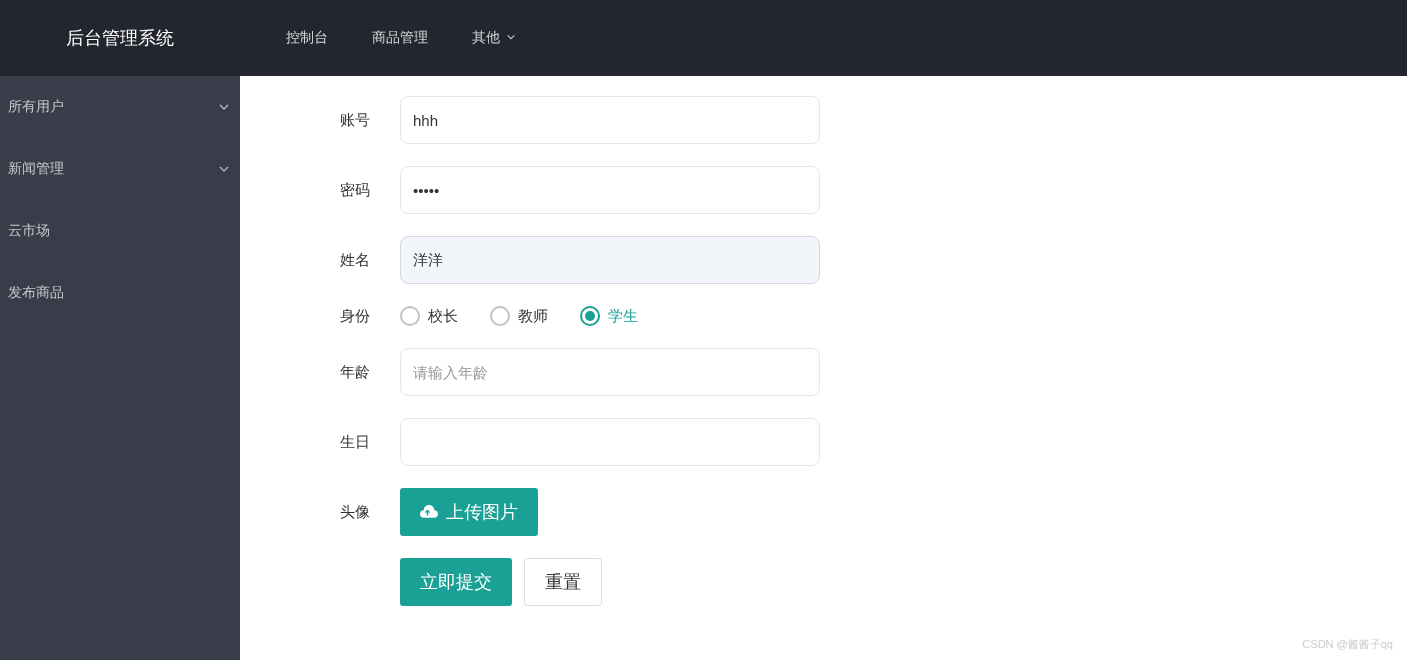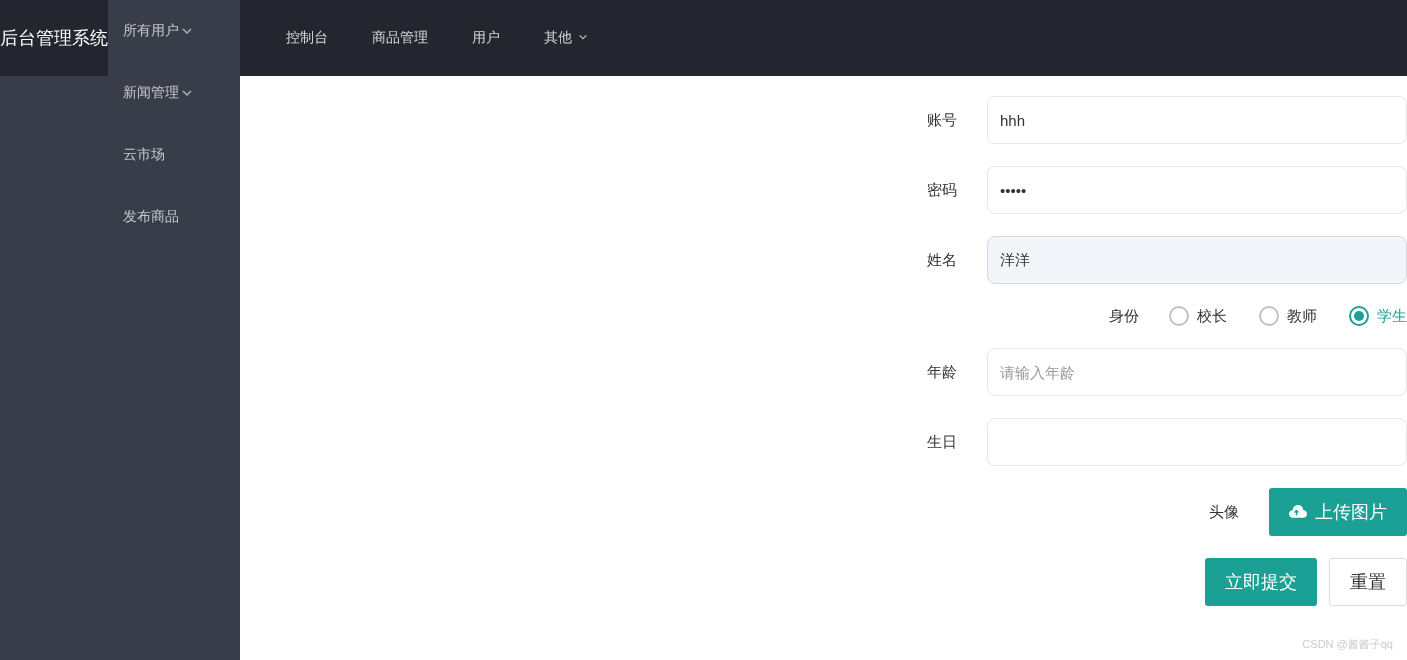--- a/index.html
+++ b/index.html
@@ -1,34 +1,34 @@
 <!DOCTYPE html>
 <html><head>
   <meta charset="utf-8">
   <style>
     * { margin: 0; padding: 0; box-sizing: border-box; }
     body { font-family: "Microsoft YaHei", Arial, sans-serif; font-size: 14px; color: #333; }
     
     .layout { display: flex; height: 660px; width: 1407px; }
     
-    .sidebar { width: 240px; background: #393d49; display: flex; flex-direction: row; gap: 7px; }
+    .sidebar { width: 240px; background: #393d49; display: flex; flex-direction: column; }
     .logo { height: 76px; display: flex; align-items: center; justify-content: center; color: #fff; font-size: 18px; background: #23262e; }
     .side-menu { list-style: none; }
     .side-item { display: flex; align-items: center; justify-content: space-between; padding: 0 8px; height: 62px; color: rgba(255,255,255,0.7); cursor: pointer; }
     .chevron { width: 16px; height: 16px; display: inline-flex; align-items: center; justify-content: center; }
     
     .main { flex: 1; display: flex; flex-direction: column; }
     .topbar { height: 76px; background: #23262e; display: flex; align-items: center; padding: 0 24px; }
     .topnav { display: flex; list-style: none; gap: 0; }
     .topnav-item { color: rgba(255,255,255,0.8); padding: 0 22px; height: 76px; display: flex; align-items: center; cursor: pointer; gap: 6px; font-family: Liberation Serif, serif; }
     
     .content { flex: 1; background: #fff; padding: 20px 0 0 0; overflow: auto; }
     
     .form { padding-left: 100px; }
-    .form-row { display: flex; align-items: center; margin-bottom: 22px; justify-content: flex-end; }
+    .form-row { display: flex; align-items: center; margin-bottom: 22px; }
     .form-label { width: 60px; text-align: left; color: #333; font-size: 15px; }
     .form-control { margin-left: 0; }
     
     .input { width: 420px; height: 48px; border: 1px solid #e6e6e6; border-radius: 8px; padding: 0 12px; font-size: 15px; color: #333; outline: none; }
     .input::placeholder { color: #999; }
     .input-focus { background: #f2f6fa; border-color: #d2d9e3; }
     
     .radio-group { display: flex; gap: 32px; align-items: center; }
     .radio-item { display: flex; align-items: center; gap: 8px; cursor: pointer; }
     .radio-circle { width: 20px; height: 20px; border-radius: 50%; border: 2px solid #c2c2c2; display: inline-flex; align-items: center; justify-content: center; }
@@ -78,23 +78,20 @@
   </div>
 
   <div class="main">
     <div class="topbar">
       <ul class="topnav">
         <li class="topnav-item">
           <span>控制台</span>
         </li>
         <li class="topnav-item">
           <span>商品管理</span>
-        </li>
-        <li class="topnav-item">
-          <span>用户</span>
         </li>
         <li class="topnav-item">
           <span>其他</span>
           <span>
             <svg width="10" height="10" viewBox="0 0 12 12">
                 <path d="M2 4l4 4 4-4" stroke="rgba(255,255,255,0.7)" stroke-width="1.5" fill="none"></path>
               </svg>
           </span>
         </li>
       </ul>

